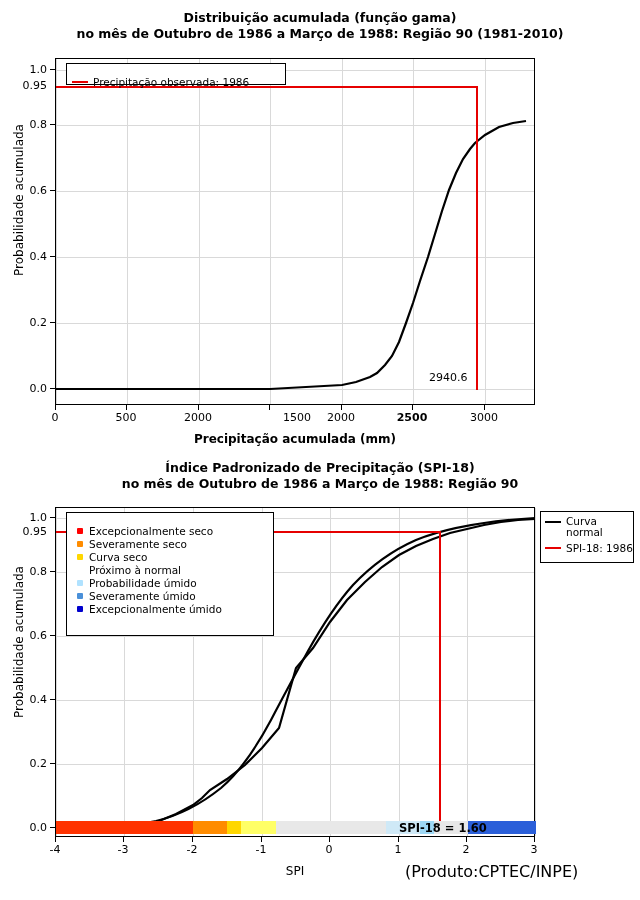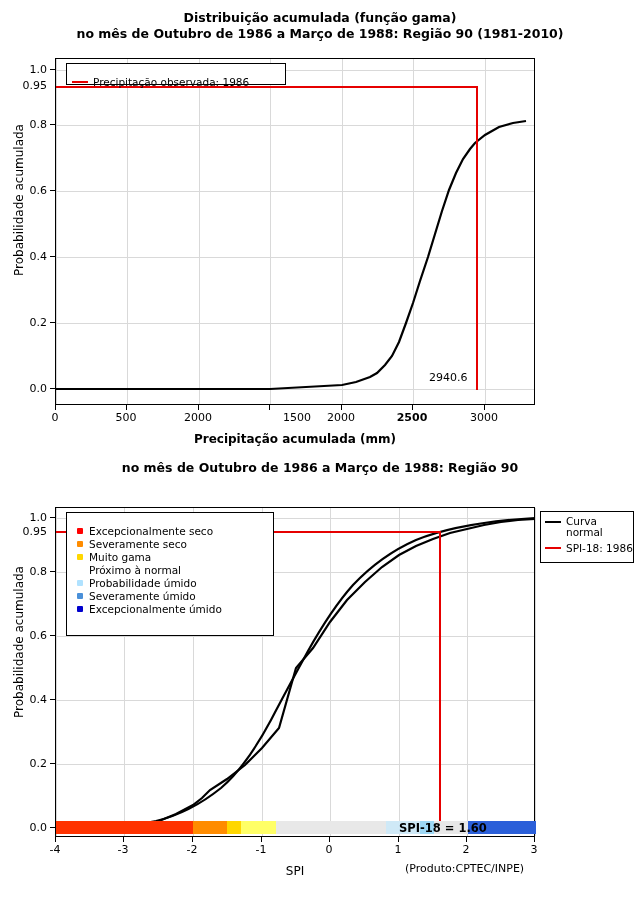--- a/index.html
+++ b/index.html
@@ -139,21 +139,21 @@
 
   .spi-value {
     position: absolute;
     font-size: 11.5px;
     font-weight: bold;
     white-space: nowrap;
   }
 
   .credit {
     position: absolute;
-    font-size: 11px;
+    font-size: 16px;
     white-space: nowrap;
   }
 </style>
 </head>
 <body>
 
 <div class="panel" id="panel-top">
 
   <div class="title" style="position:absolute; left:0; top:10px; width:640px;">
     <span class="line">Distribuição acumulada (função gama)</span>
@@ -226,20 +226,21 @@
   <div class="ticklabel x" style="left:392px; top:411px; width:40px;font-weight:bold;">2500</div>
   <div class="ticklabel x" style="left:464px; top:411px; width:40px;">3000</div>
 
   <div class="axis-title" style="left:155px; top:432px; width:280px;font-weight:bold;">Precipitação acumulada (mm)</div>
   <div class="axis-title ylab" style="left:12px; top:310px; width:220px;">Probabilidade acumulada</div>
 </div>
 
 <div class="panel" id="panel-bottom">
 
   <div class="title" style="position:absolute; left:0; top:8px; width:640px;">
+    <span class="line">Índice Padronizado de Precipitação (SPI-18)</span>
     <span class="line">no mês de Outubro de 1986 a Março de 1988: Região 90</span>
   </div>
 
   <div class="frame" id="bottom-frame" style="left:55px; top:55px; width:480px; height:330px;">
     <div class="grid-line h" style="top:320px;"></div>
     <div class="grid-line h" style="top:256px;"></div>
     <div class="grid-line h" style="top:192px;"></div>
     <div class="grid-line h" style="top:128px;"></div>
     <div class="grid-line h" style="top:64px;"></div>
     <div class="grid-line h" style="top:10px;"></div>
@@ -268,21 +269,21 @@
       <div class="legend-row">
         <div class="legend-dot" style="background:#ff0000;"></div>
         <div class="legend-label">Excepcionalmente seco</div>
       </div>
       <div class="legend-row">
         <div class="legend-dot" style="background:#ff8c00;"></div>
         <div class="legend-label">Severamente seco</div>
       </div>
       <div class="legend-row">
         <div class="legend-dot" style="background:#ffd700;"></div>
-        <div class="legend-label">Muito gama</div>
+        <div class="legend-label">Curva seco</div>
       </div>
       <div class="legend-row">
         <div class="legend-dot empty"></div>
         <div class="legend-label">Próximo à normal</div>
       </div>
       <div class="legend-row">
         <div class="legend-dot" style="background:#b0e2ff;"></div>
         <div class="legend-label">Probabilidade úmido</div>
       </div>
       <div class="legend-row">

